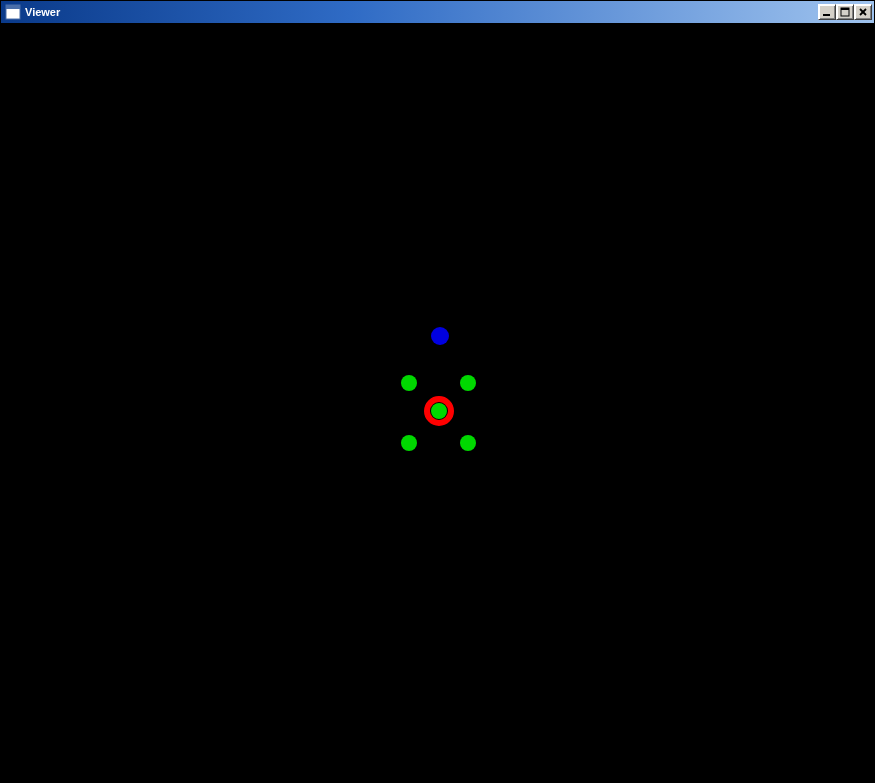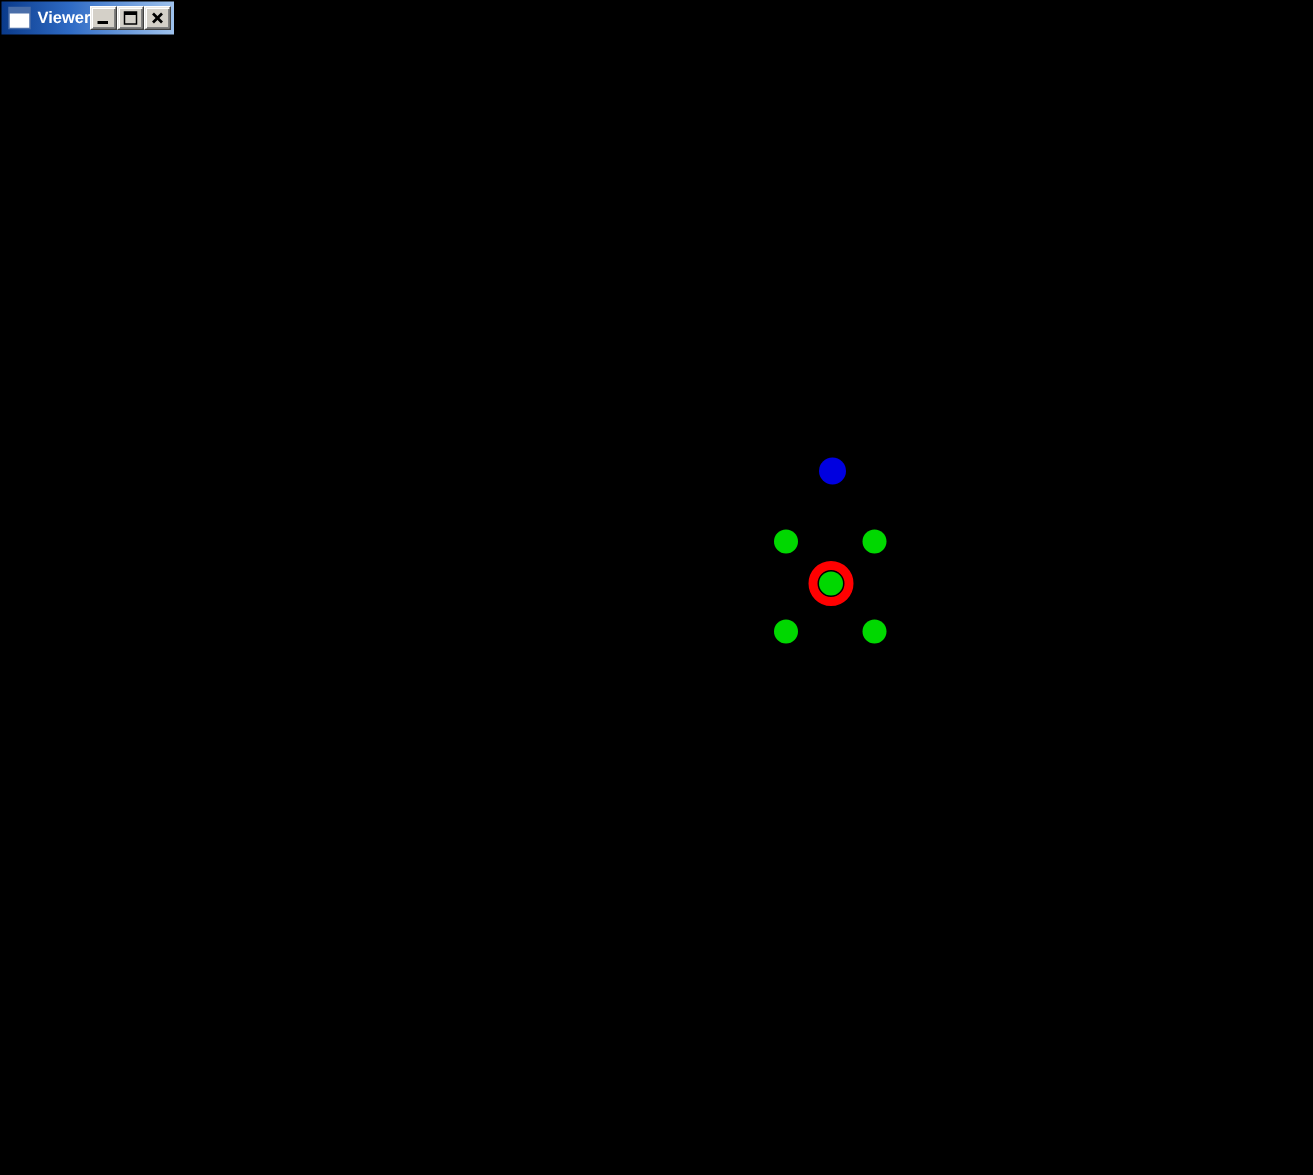--- a/index.html
+++ b/index.html
@@ -13,21 +13,21 @@
       font-family: Tahoma, sans-serif;
       font-size: 11px;
       background: #000;
       overflow: hidden;
     }
     .window {
       width: 875px;
       height: 783px;
       border: 1px solid #000;
       display: flex;
-      flex-direction: row;
+      flex-direction: column;
     }
     .titlebar {
       height: 22px;
       background: linear-gradient(to right, #0a3a8a 0%, #2f6bc5 40%, #9fc3ee 100%);
       display: flex;
       align-items: center;
       padding: 0 2px 0 4px;
       color: #fff;
       font-weight: bold;
       position: relative;

